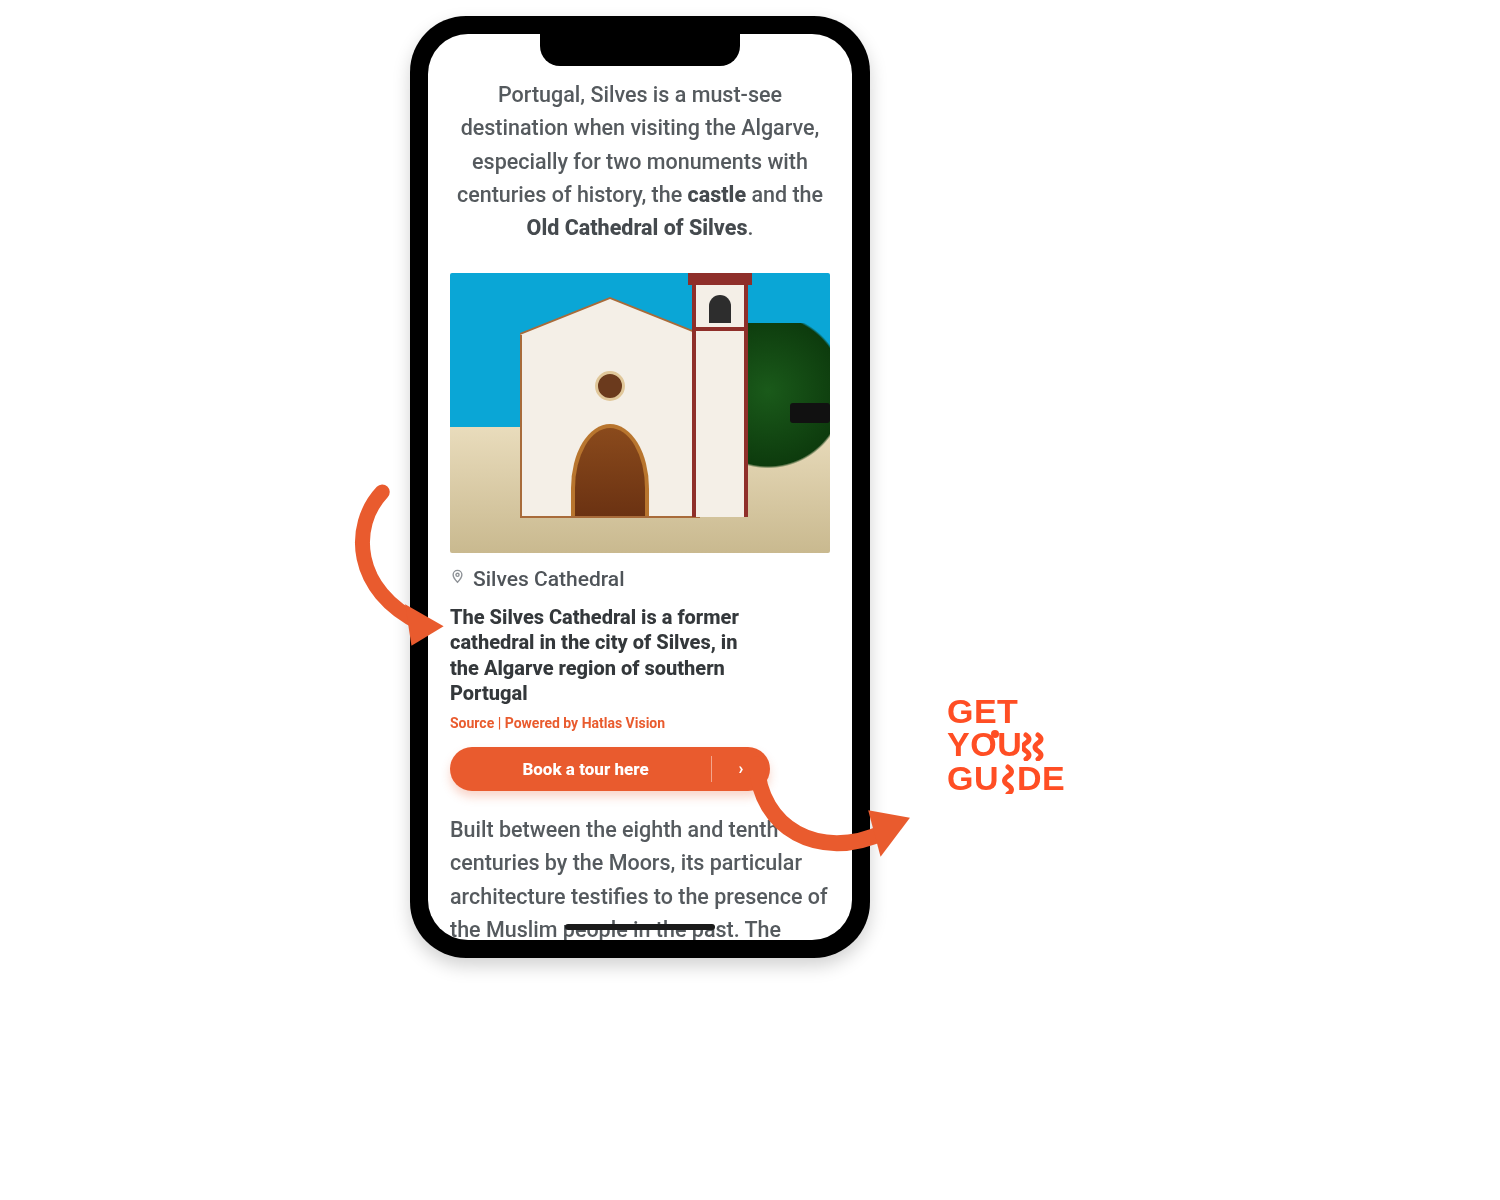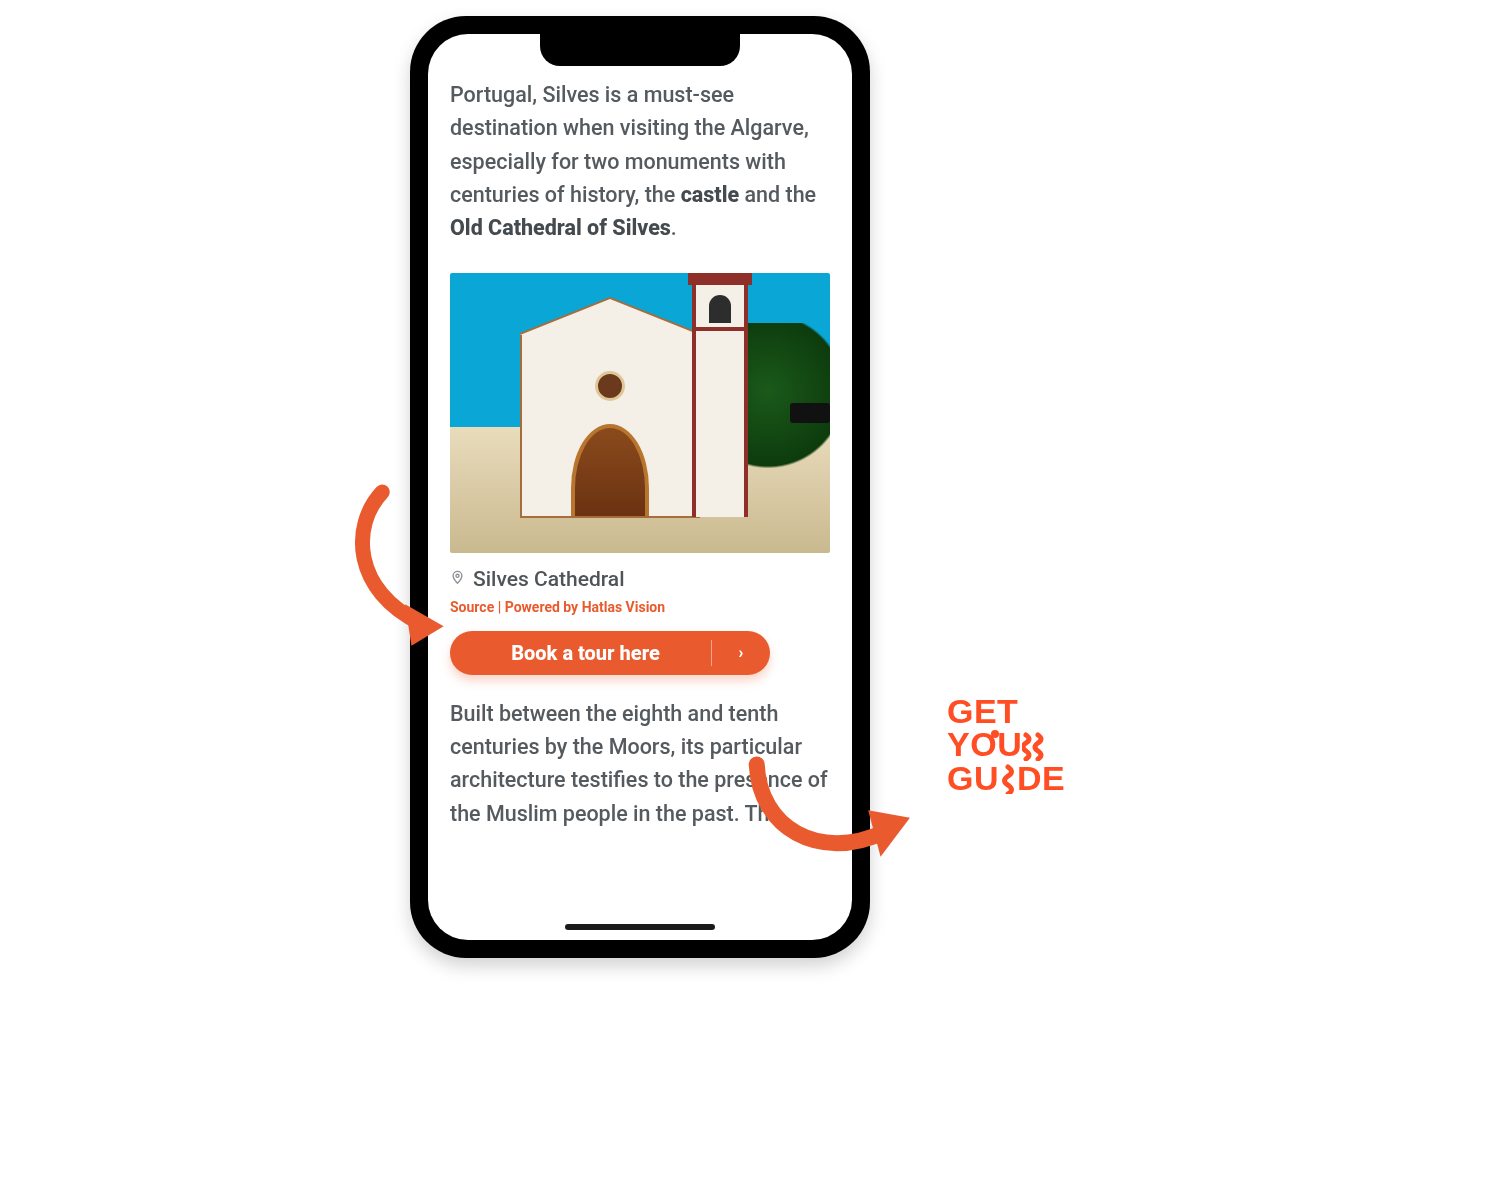--- a/index.html
+++ b/index.html
@@ -60,20 +60,21 @@
     position: absolute;
     inset: 0;
     padding: 44px 22px 0 22px;
   }
 
   .intro {
     font-size: 21.5px;
     line-height: 1.55;
     color: #555a5e;
     font-weight: 500;
+    text-align: center;
   }
   .intro b { color: #454a4e; font-weight: 800; }
 
   
   .card-img {
     margin-top: 28px;
     width: 100%;
     height: 280px;
     border-radius: 2px;
     position: relative;
@@ -164,21 +165,21 @@
     right:0; top:130px;
     width:40px; height:20px;
     background:#111;
     border-radius:3px;
   }
 
   
   .caption-row {
     margin-top: 14px;
     display: flex;
-    align-items: flex-end;
+    align-items: center;
     gap: 8px;
     font-size: 21px;
     color: #4f5459;
     font-weight: 500;
   }
   .pin { color:#8d9196; font-size:19px; }
   .subhead {
     margin-top: 14px;
     font-size: 20px;
     font-weight: 800;
@@ -201,21 +202,21 @@
     display: flex;
     align-items: center;
     box-shadow: 0 6px 10px rgba(233,91,46,0.25);
     cursor: pointer;
   }
   .cta-label {
     flex: 1;
     text-align: center;
     color: #fff;
     font-weight: 800;
-    font-size: 20px;
+    font-size: 17px;
     padding-left:10px;
   }
   .cta-sep {
     width: 1px; height: 26px; background: rgba(255,255,255,0.45);
   }
   .cta-arrow {
     width: 58px;
     text-align: center;
     color: #fff;
     font-weight: 900;
@@ -306,20 +307,21 @@
       <div class="caption-row">
         <span class="pin">
           <svg width="15" height="18" viewBox="0 0 24 24" fill="none" stroke="#8d9196" stroke-width="2.2">
             <path d="M12 22s7-7.2 7-12a7 7 0 10-14 0c0 4.8 7 12 7 12z"></path>
             <circle cx="12" cy="10" r="2.5"></circle>
           </svg>
         </span>
         <span>Silves Cathedral</span>
       </div>
 
+      <h3 class="subhead">The Silves Cathedral is a former cathedral in the city of Silves, in the Algarve region of southern Portugal</h3>
 
       <div class="source">Source | Powered by Hatlas Vision</div>
 
       <div class="cta">
         <span class="cta-label">Book a tour here</span>
         <span class="cta-sep"></span>
         <span class="cta-arrow">›</span>
       </div>
 
       <p class="body2">Built between the eighth and tenth centuries by the Moors, its particular architecture testifies to the presence of the Muslim people in the past. The</p>

